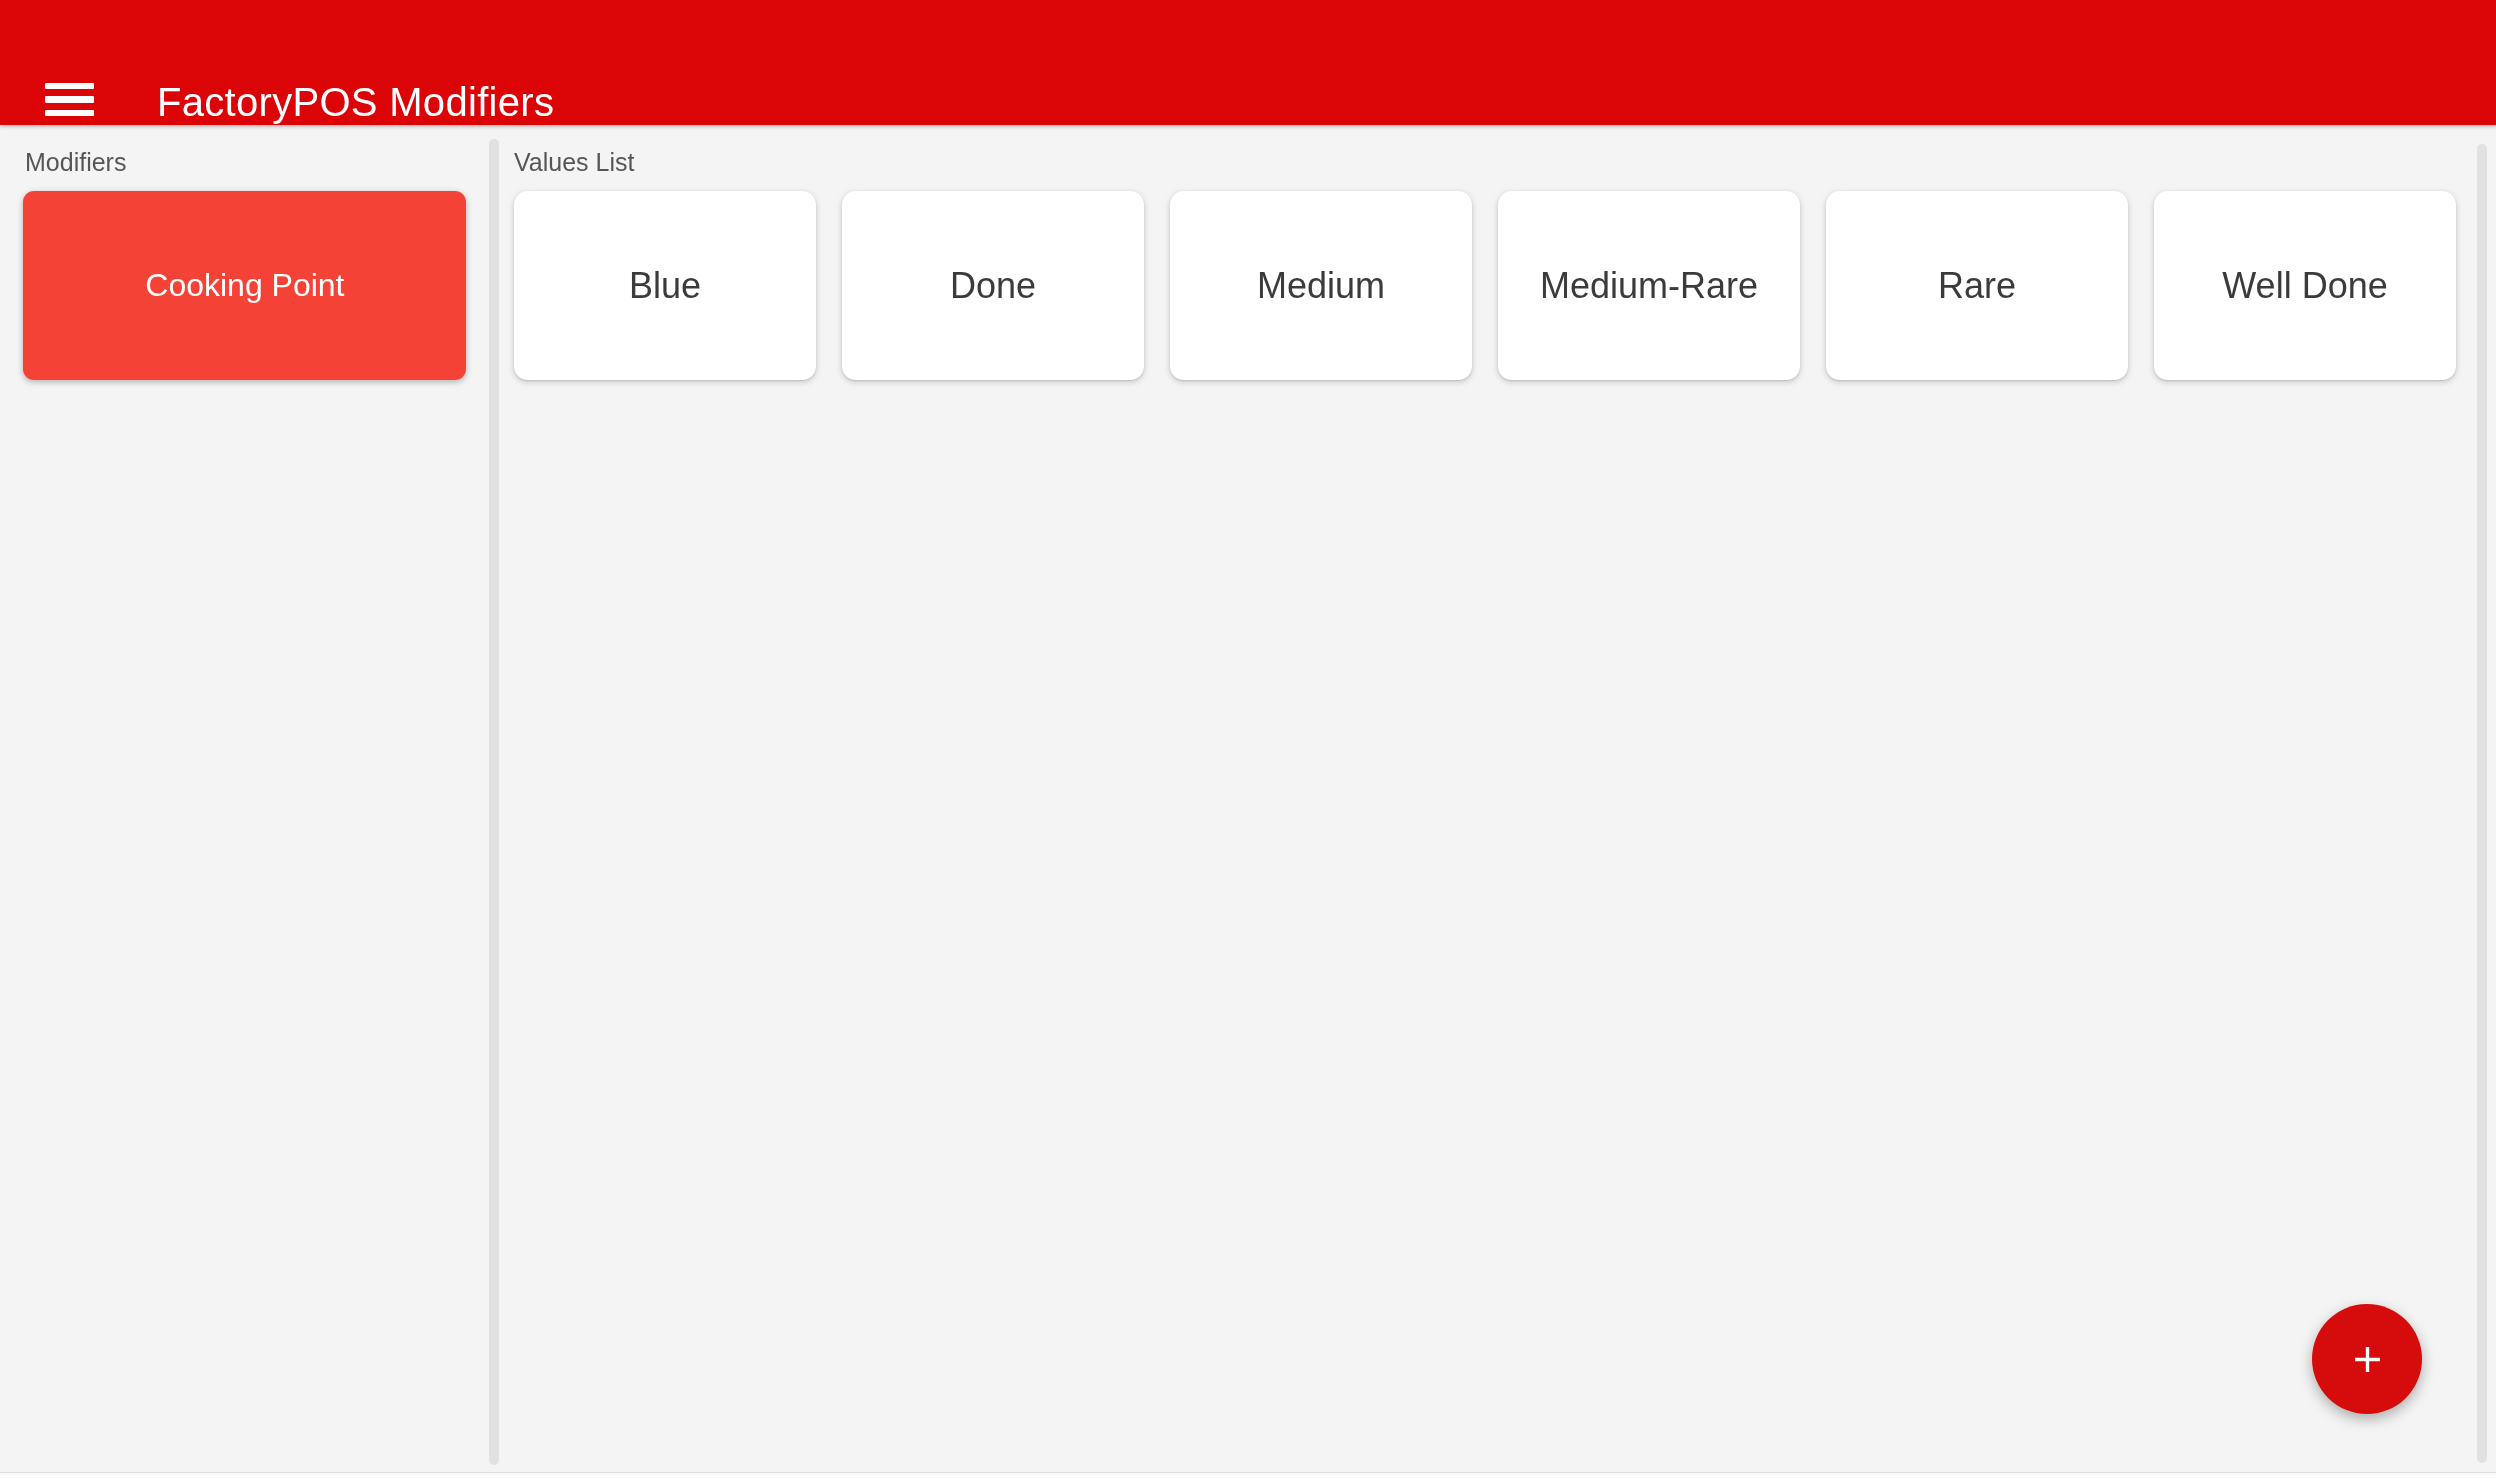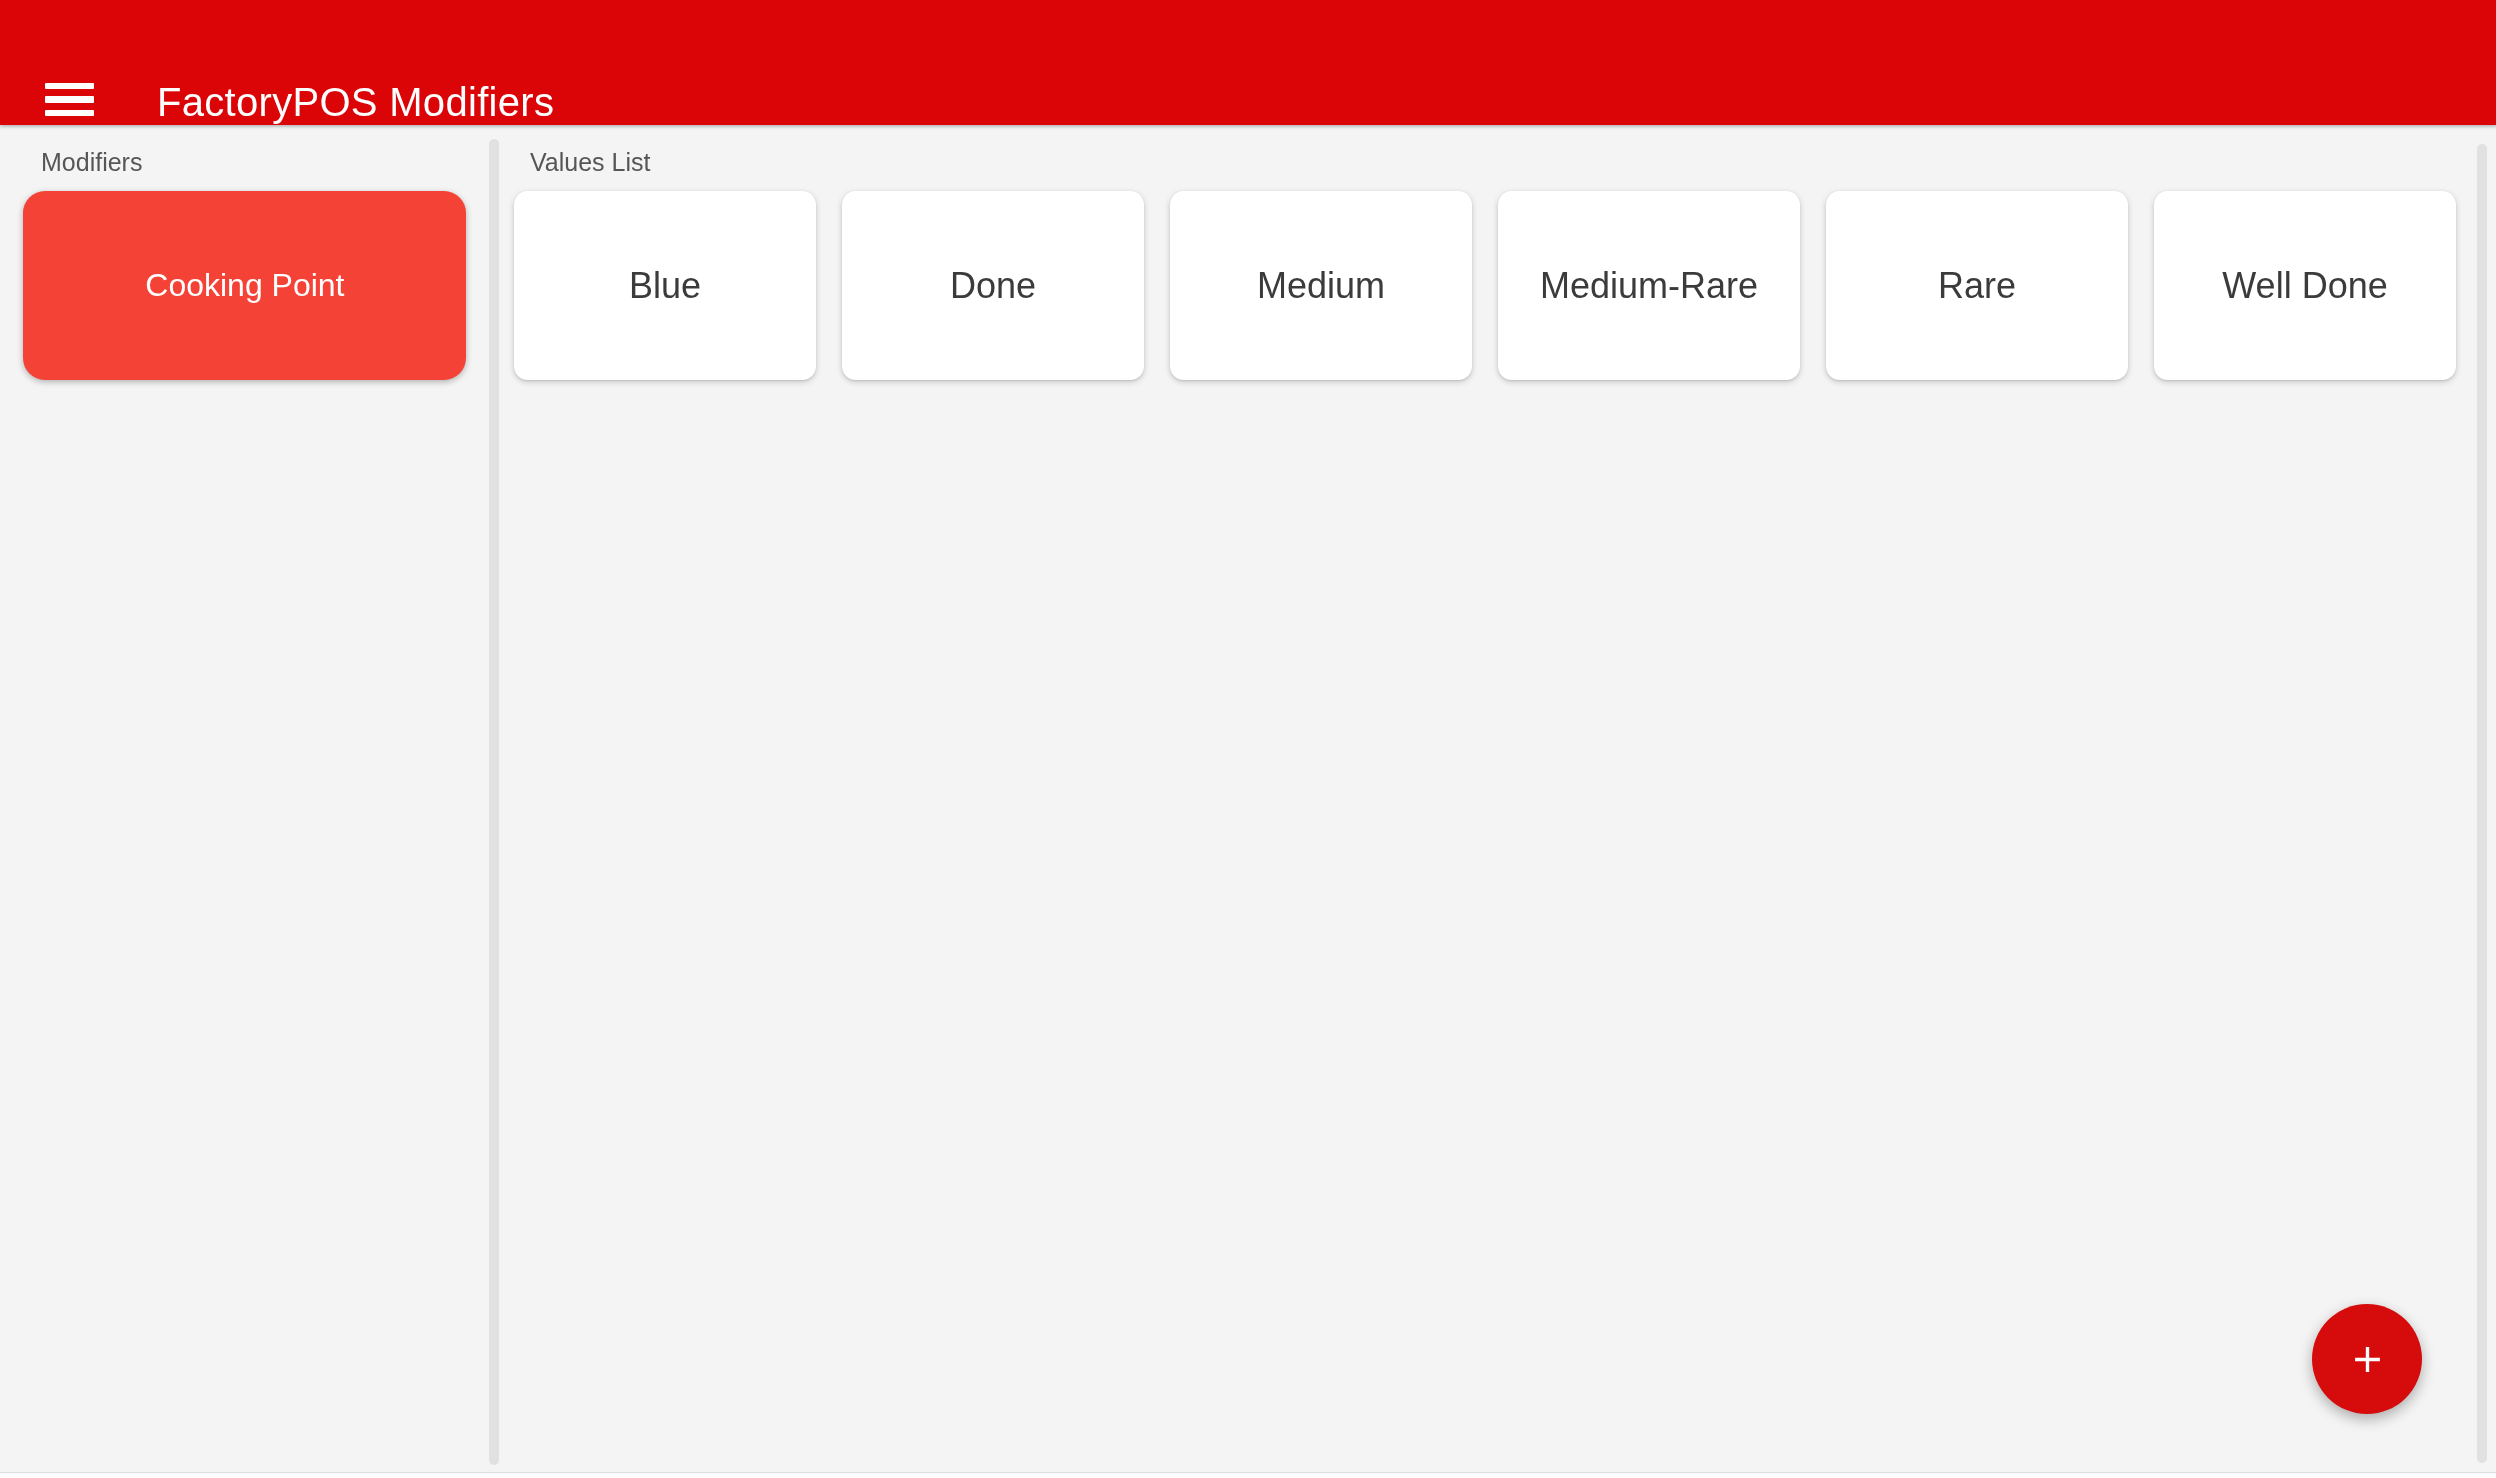--- a/index.html
+++ b/index.html
@@ -80,34 +80,33 @@
 
   
   .section-heading {
     position: absolute;
     top: 147px;
     color: #565656;
     font-size: 25px;
     font-weight: 400;
     line-height: 31px;
     white-space: nowrap;
-    margin-left: 16px;
   }
   .heading-modifiers { left: 25px; }
   .heading-values { left: 514px; }
 
   
   .modifier-card {
     position: absolute;
     left: 23.4px;
     top: 191px;
     width: 443px;
     height: 189px;
     background: #f44336;
-    border-radius: 22px;
+    border-radius: 11px;
     color: #ffffff;
     font-size: 32px;
     display: flex;
     align-items: center;
     justify-content: center;
     text-align: center;
     cursor: pointer;
     box-shadow: 0 2px 5.9px rgba(0,0,0,0.28);
   }
 

